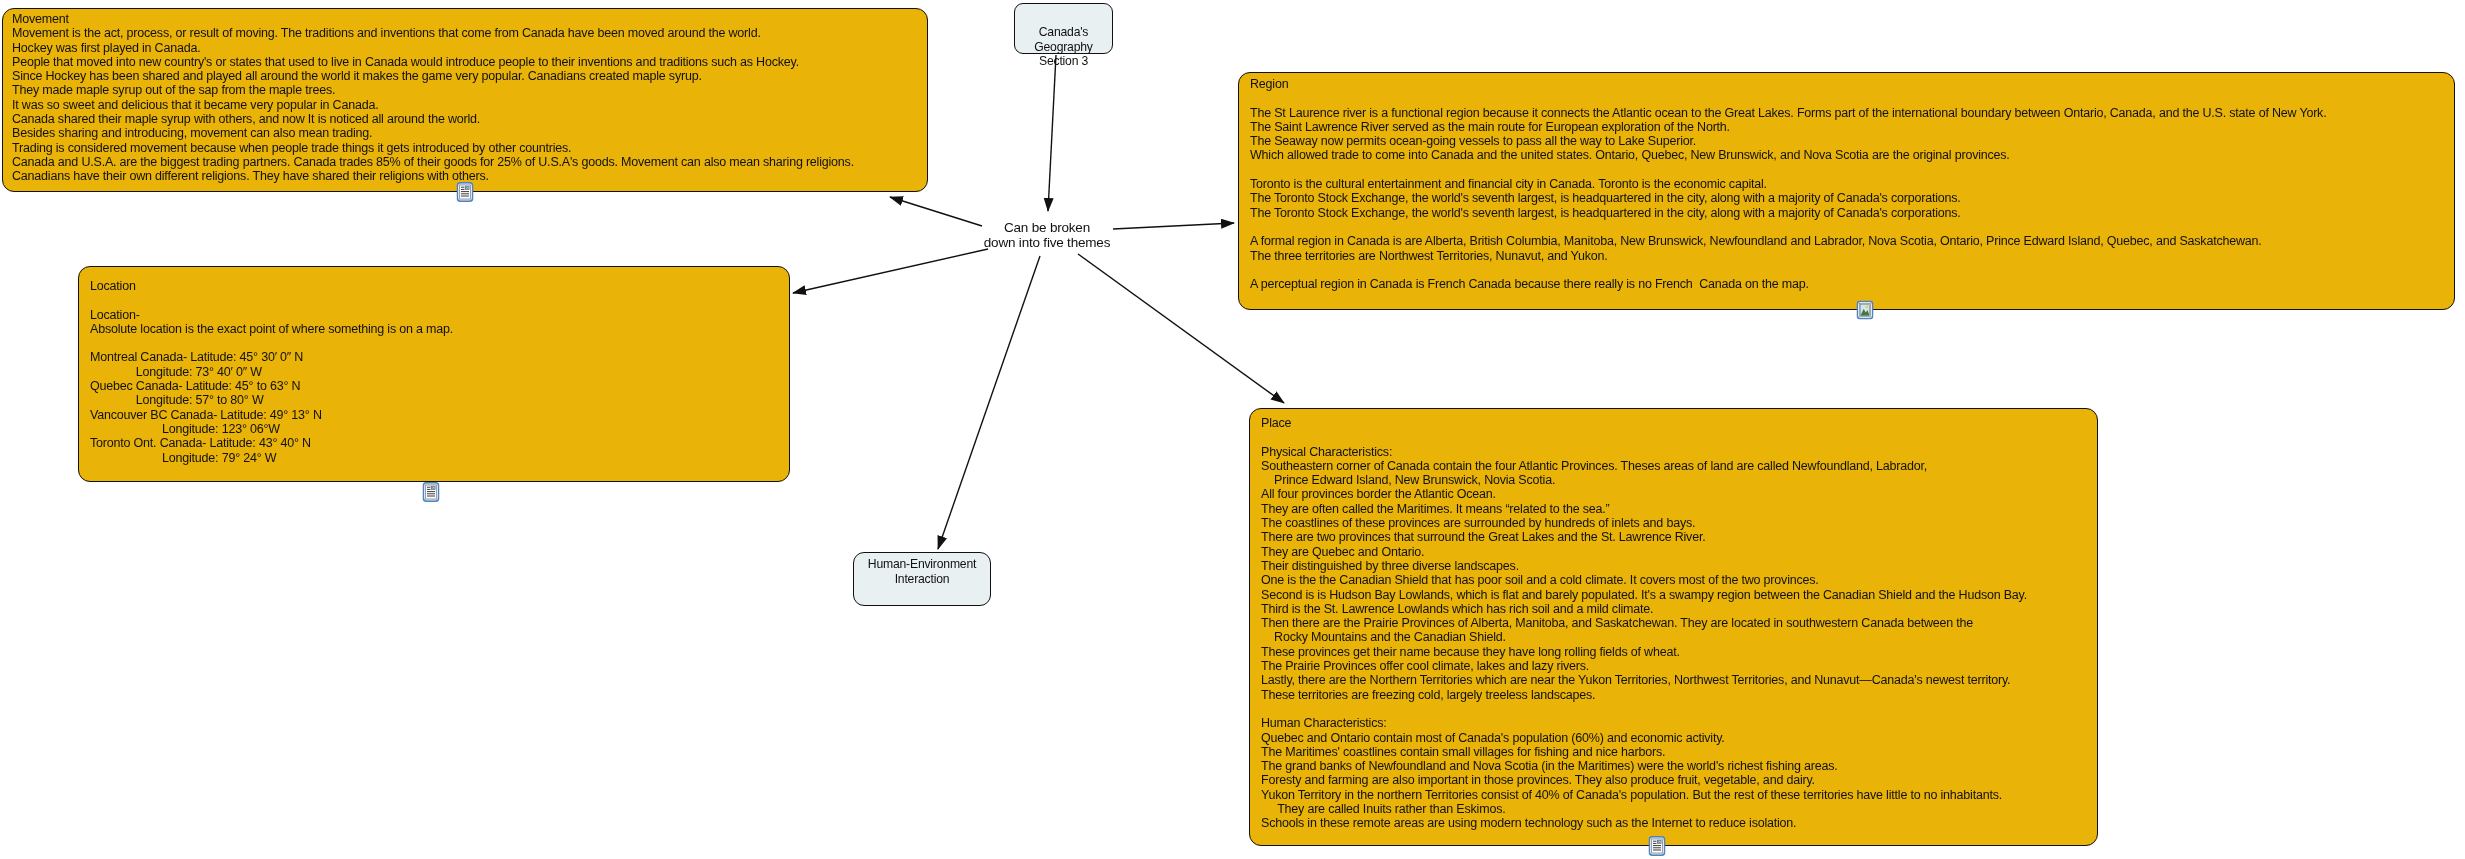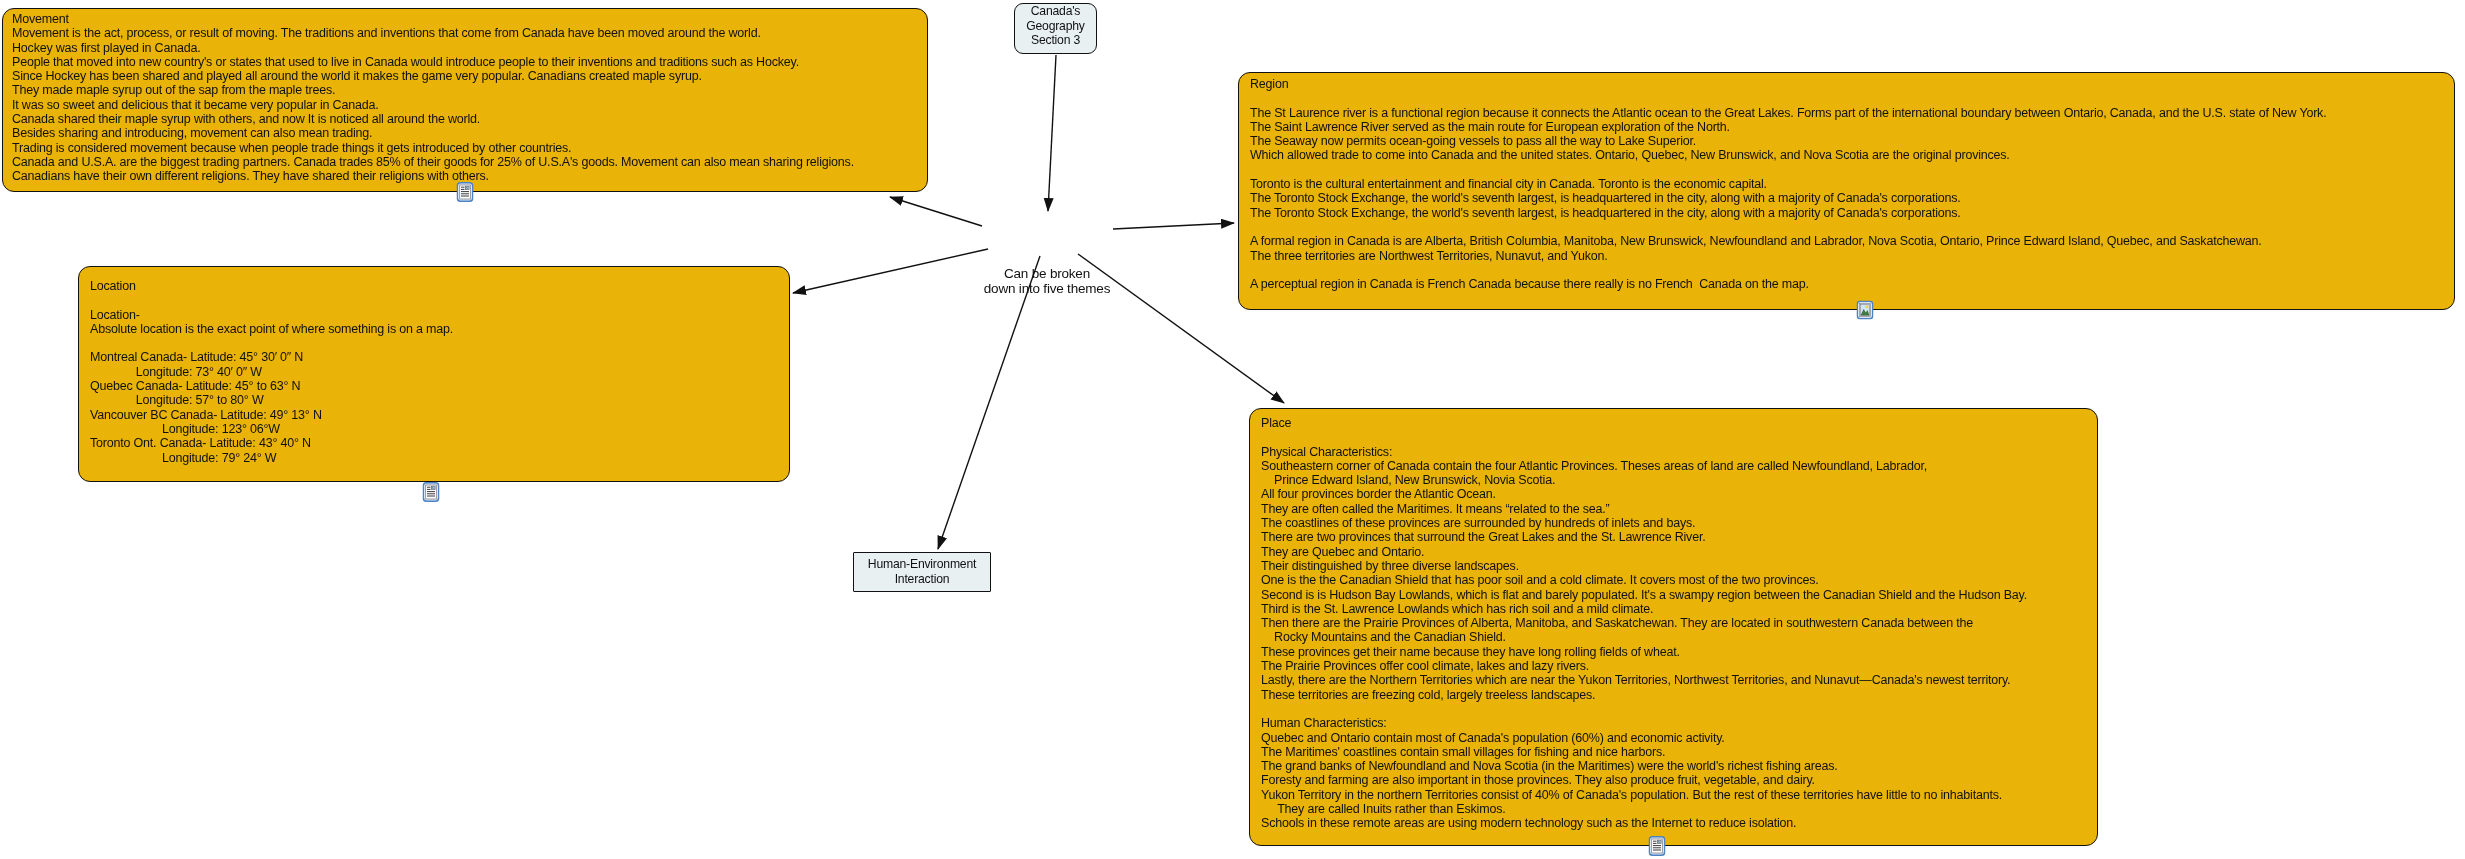--- a/index.html
+++ b/index.html
@@ -44,34 +44,33 @@
     box-sizing: border-box;
     z-index: 1;
     text-align: center;
   }
   .node pre {
     font-size: 12.2px;
     line-height: 14.6px;
     letter-spacing: -0.2px;
     text-align: center;
   }
-  #topic-node { left: 1014px; top: 3px; width: 83px; height: 51px; padding-top: 0; }
-  #hei-node   { left: 853px; top: 552px; width: 138px; height: 40px; padding-top: 4px; border-radius: 1px; }
+  #topic-node { left: 1014px; top: 3px; width: 99px; height: 51px; padding-top: 21px; }
+  #hei-node   { left: 853px; top: 552px; width: 138px; height: 54px; padding-top: 4px; border-radius: 11px; }
   .center-label {
     position: absolute;
     left: 977px; top: 221px; width: 140px;
     text-align: center;
     z-index: 1;
   }
   .center-label pre {
     font-size: 13.5px;
     line-height: 14.6px;
     letter-spacing: -0.2px;
     text-align: center;
-    margin-top: 46px;
   }
   .attachment {
     position: absolute;
     transform: translate(-50%, -50%);
     z-index: 2;
     line-height: 0;
   }
   #movement-attachment { left: 465px;  top: 192px; }
   #location-attachment { left: 431px;  top: 492px; }
   #region-attachment   { left: 1865px; top: 310px; }

